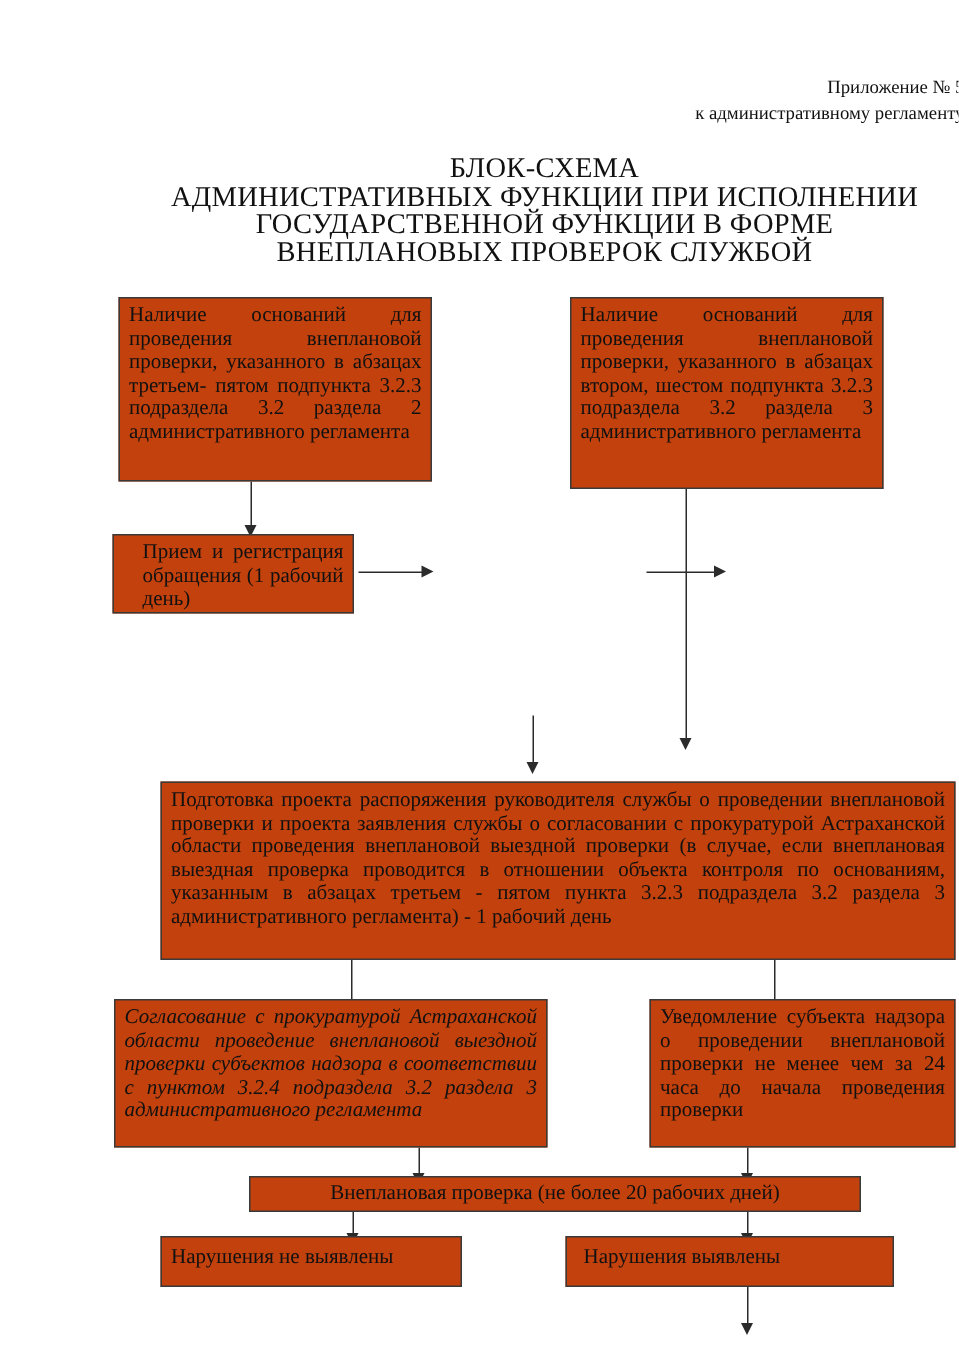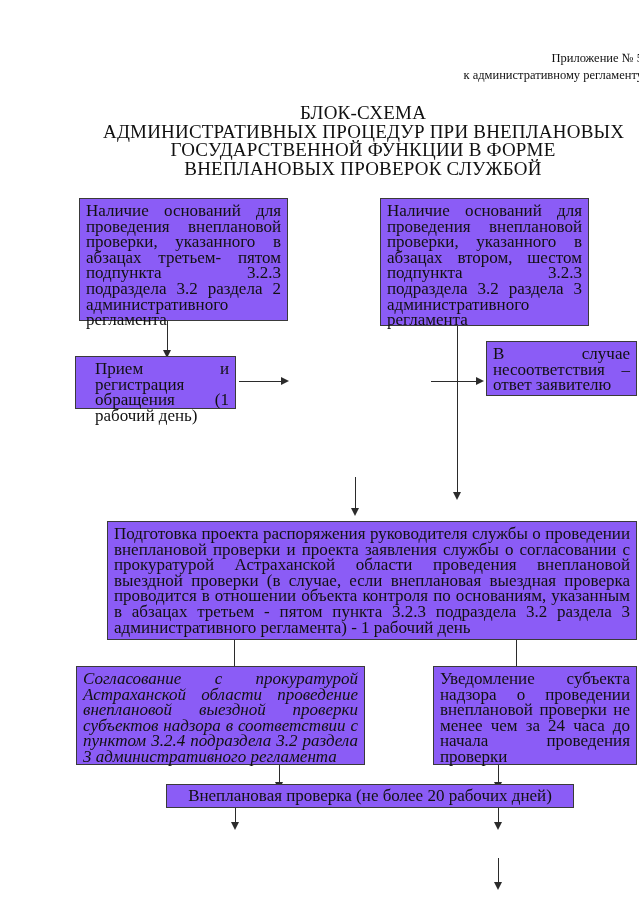--- a/index.html
+++ b/index.html
@@ -42,22 +42,22 @@
     line-height: 18.5px;
     letter-spacing: 0.2px;
   }
   #title-block div { white-space: nowrap; }
 
   
   .box {
     position: absolute;
     box-sizing: border-box;
     border: 1px solid #3a3a3a;
-    background: #8b5cf6;
-    font-size: 17px;
+    background: #c2410c;
+    font-size: 14px;
     line-height: 15.6px;
     text-align: justify;
     text-align-last: left;
     padding: 4px 6px 3px 6px;
     hyphens: manual;
     z-index: 3;
   }
   .box.center {
     text-align: center;
     text-align-last: center;
@@ -100,39 +100,38 @@
 </head>
 <body>
 
 <div id="page">
 
   <div class="hdr" id="hdr-line1">Приложение № 5</div>
   <div class="hdr" id="hdr-line2">к административному регламенту</div>
 
   <div id="title-block">
     <div>БЛОК-СХЕМА</div>
-    <div>АДМИНИСТРАТИВНЫХ ПРОЦЕДУР ПРИ ВНЕПЛАНОВЫХ</div>
+    <div>АДМИНИСТРАТИВНЫХ ФУНКЦИИ ПРИ ИСПОЛНЕНИИ</div>
     <div>ГОСУДАРСТВЕННОЙ ФУНКЦИИ В ФОРМЕ</div>
     <div>ВНЕПЛАНОВЫХ ПРОВЕРОК СЛУЖБОЙ</div>
   </div>
 
   <div class="box" style="left:36px; top:198px; width:209px; height:123px;">Наличие оснований для проведения внеплановой проверки, указанного в абзацах третьем- пятом подпункта 3.2.3 подраздела 3.2 раздела 2 административного регламента</div>
 
   <div class="box" style="left:337px; top:198px; width:209px; height:128px;">Наличие оснований для проведения внеплановой проверки, указанного в абзацах втором, шестом подпункта 3.2.3 подраздела 3.2 раздела 3 административного регламента</div>
 
   <div class="vline" style="left:124px; top:321px; height:31px;"></div>
   <div class="arrow-down" style="left:120px; top:350px;"></div>
 
   <div class="vline" style="left:414px; top:290px; height:205px;"></div>
   <div class="arrow-down" style="left:410px; top:492px;"></div>
 
   <div class="box" style="left:32px; top:356px; width:161px; height:53px;padding-left:19px;">Прием и регистрация обращения (1 рабочий день)</div>
 
 
-  <div class="box" style="left:443px; top:341px; width:151px; height:55px;">В случае несоответствия – ответ заявителю</div>
 
   <div class="hline" style="left:196px; top:381px; width:44px;"></div>
   <div class="arrow-right" style="left:238px; top:377px;"></div>
 
   <div class="hline" style="left:388px; top:381px; width:47px;"></div>
   <div class="arrow-right" style="left:433px; top:377px;"></div>
 
   <div class="vline" style="left:312px; top:477px; height:33px;"></div>
   <div class="arrow-down" style="left:308px; top:508px;"></div>
 
@@ -152,18 +151,20 @@
   <div class="arrow-down" style="left:451px; top:782px;"></div>
 
   <div class="box center" style="left:123px; top:784px; width:408px; height:24px; padding-top:3px;">Внеплановая проверка (не более 20 рабочих дней)</div>
 
   <div class="vline" style="left:192px; top:808px; height:17px;"></div>
   <div class="arrow-down" style="left:188px; top:822px;"></div>
 
   <div class="vline" style="left:455px; top:808px; height:17px;"></div>
   <div class="arrow-down" style="left:451px; top:822px;"></div>
 
+  <div class="box left" style="left:64px; top:824px; width:201px; height:34px; padding-top:6px;">Нарушения не выявлены</div>
 
+  <div class="box left" style="left:334px; top:824px; width:219px; height:34px; padding-top:6px; padding-left:11px;">Нарушения выявлены</div>
 
   <div class="vline" style="left:455px; top:858px; height:27px;"></div>
   <div class="arrow-down" style="left:451px; top:882px;"></div>
 
 </div>
 
 </body></html>

